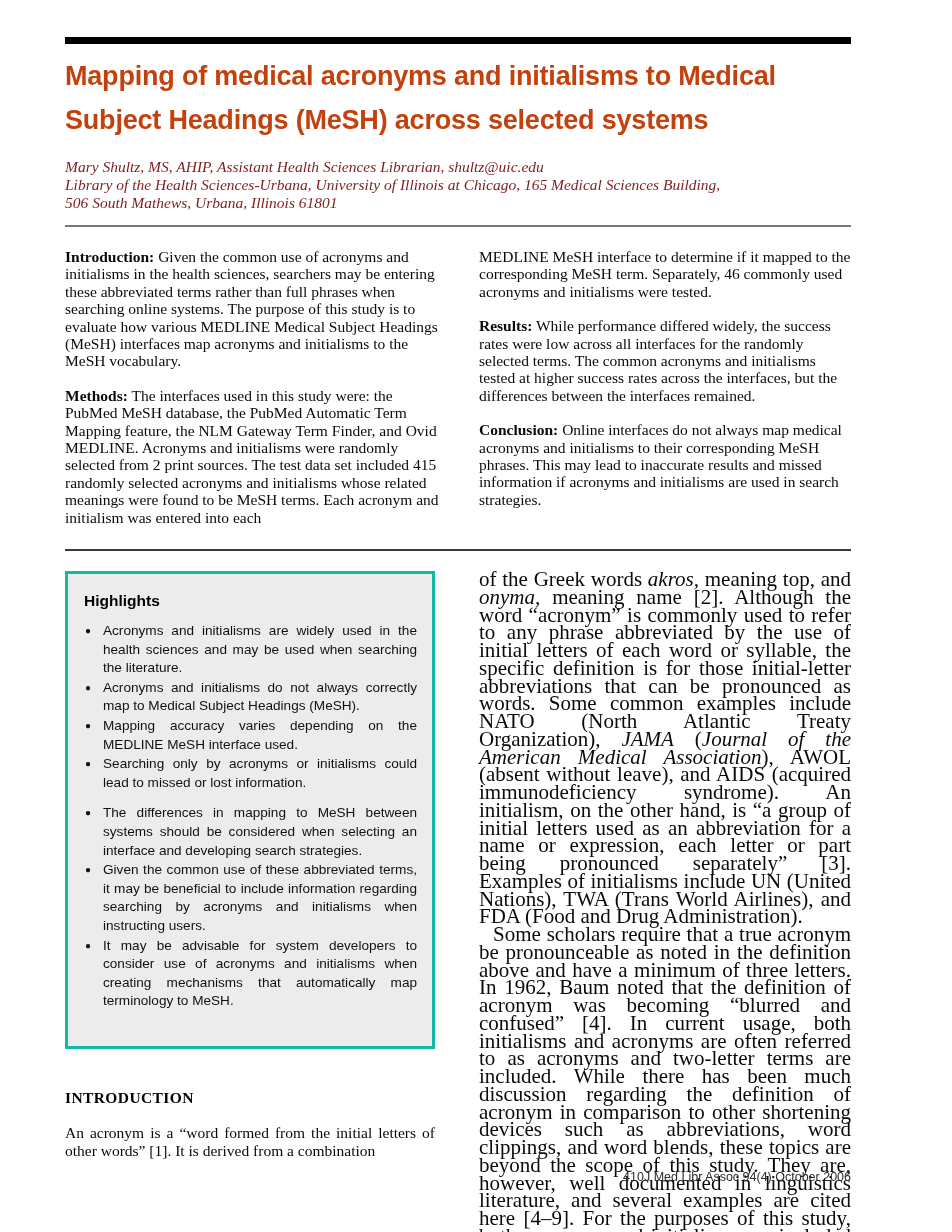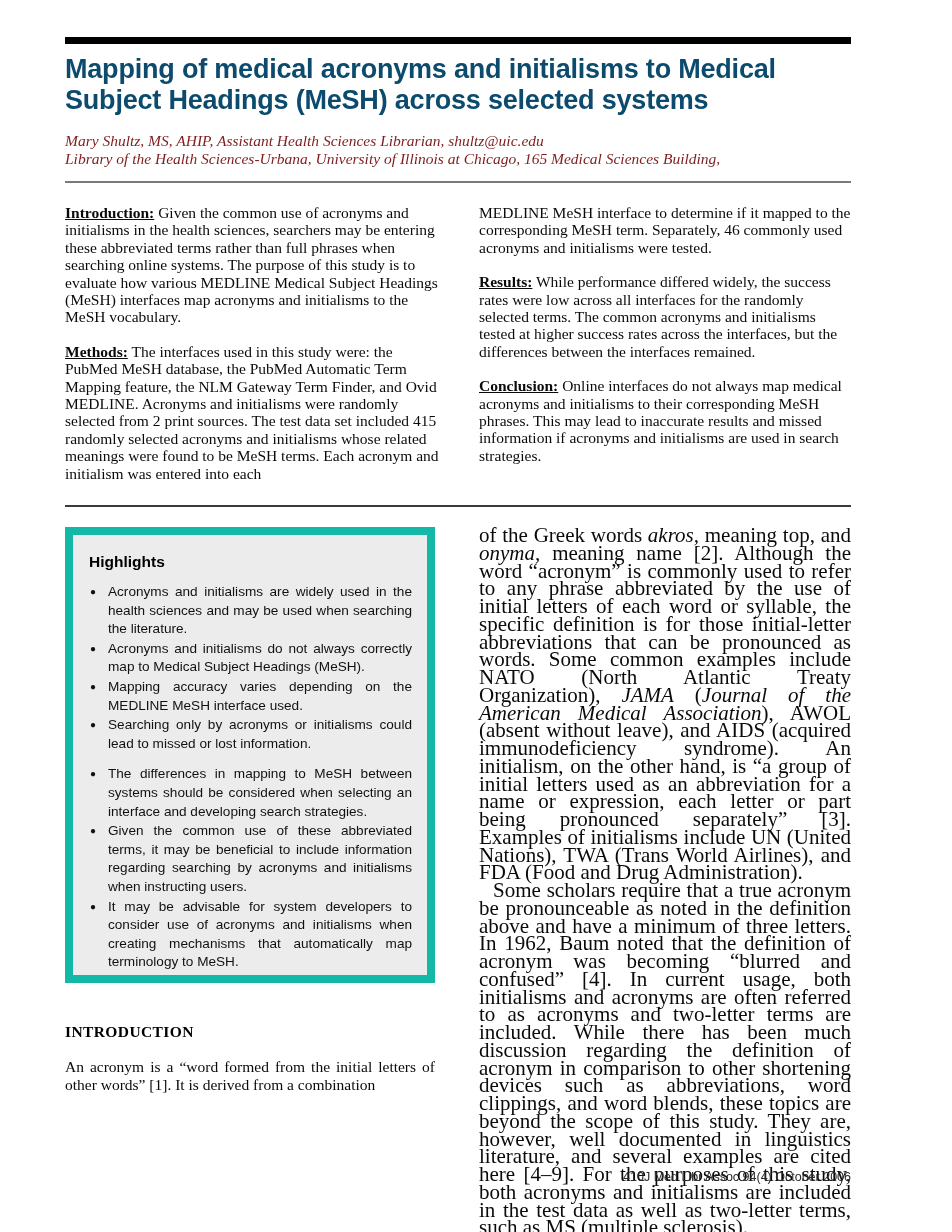--- a/index.html
+++ b/index.html
@@ -24,23 +24,23 @@
   .topbar {
     margin-top: 37px;
     height: 7px;
     background: #000;
   }
   h1.title {
     margin: 10px 0 16px 0;
     font-family: "Liberation Sans", sans-serif;
     font-weight: bold;
     font-size: 27px;
-    line-height: 31px;
+    line-height: 44px;
     letter-spacing: -0.2px;
-    color: #0c4a6e;
+    color: #c2410c;
   }
   .authors {
     margin-top: 15px;
     font-style: italic;
     font-size: 15.5px;
     line-height: 18px;
     color: #7f1d1d;
   }
   .rule-1 {
     margin-top: 13px;
@@ -52,36 +52,36 @@
     display: grid;
     grid-template-columns: 382px 372px;
     column-gap: 32px;
     font-size: 15.5px;
     line-height: 17.4px;
   }
   .abstract p {
     margin: 0 0 17px 0;
     text-align: left;
   }
-  .abstract b { font-weight: bold; text-decoration: underline; }
+  .abstract b { font-weight: bold; }
   .rule-2 {
     margin-top: 6px;
     height: 2px;
     background: #3a3a3a;
   }
   .main {
     margin-top: 20px;
     display: grid;
     grid-template-columns: 370px 372px;
     column-gap: 44px;
   }
   .hl-box {
-    border: 8px solid #14b8a6;
+    border: 3px solid #14b8a6;
     background: #ececec;
-    padding: 14px 15px 2px 16px;
+    padding: 14px 15px 34px 16px;
     box-sizing: border-box;
     font-family: "Liberation Sans", sans-serif;
   }
   .hl-box h2 {
     margin: 4px 0 0 0;
     font-size: 15.5px;
     font-weight: bold;
     color: #000;
   }
   .hl-box h2.second { margin-top: 20px; }
@@ -146,20 +146,21 @@
 
 <div class="page">
 
   <div class="topbar"></div>
 
   <h1 class="title">Mapping of medical acronyms and initialisms to Medical Subject Headings (MeSH) across selected systems</h1>
 
   <div class="authors">
     <div>Mary Shultz, MS, AHIP, Assistant Health Sciences Librarian, shultz@uic.edu</div>
     <div>Library of the Health Sciences-Urbana, University of Illinois at Chicago, 165 Medical Sciences Building,</div>
+    <div>506 South Mathews, Urbana, Illinois 61801</div>
   </div>
 
   <div class="rule-1"></div>
 
   <div class="abstract">
     <div>
       <p><b>Introduction:</b><span> Given the common use of acronyms and initialisms in the health sciences, searchers may be entering these abbreviated terms rather than full phrases when searching online systems. The purpose of this study is to evaluate how various MEDLINE Medical Subject Headings (MeSH) interfaces map acronyms and initialisms to the MeSH vocabulary.</span></p>
       <p><b>Methods:</b><span> The interfaces used in this study were: the PubMed MeSH database, the PubMed Automatic Term Mapping feature, the NLM Gateway Term Finder, and Ovid MEDLINE. Acronyms and initialisms were randomly selected from 2 print sources. The test data set included 415 randomly selected acronyms and initialisms whose related meanings were found to be MeSH terms. Each acronym and initialism was entered into each</span></p>
     </div>
     <div>

